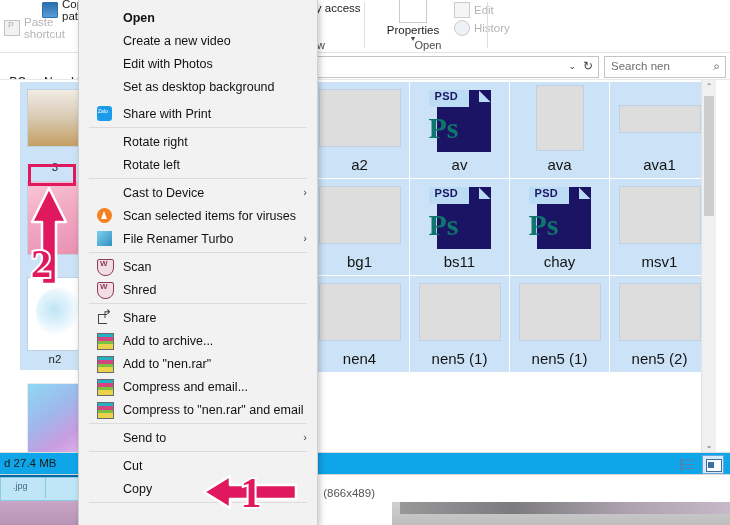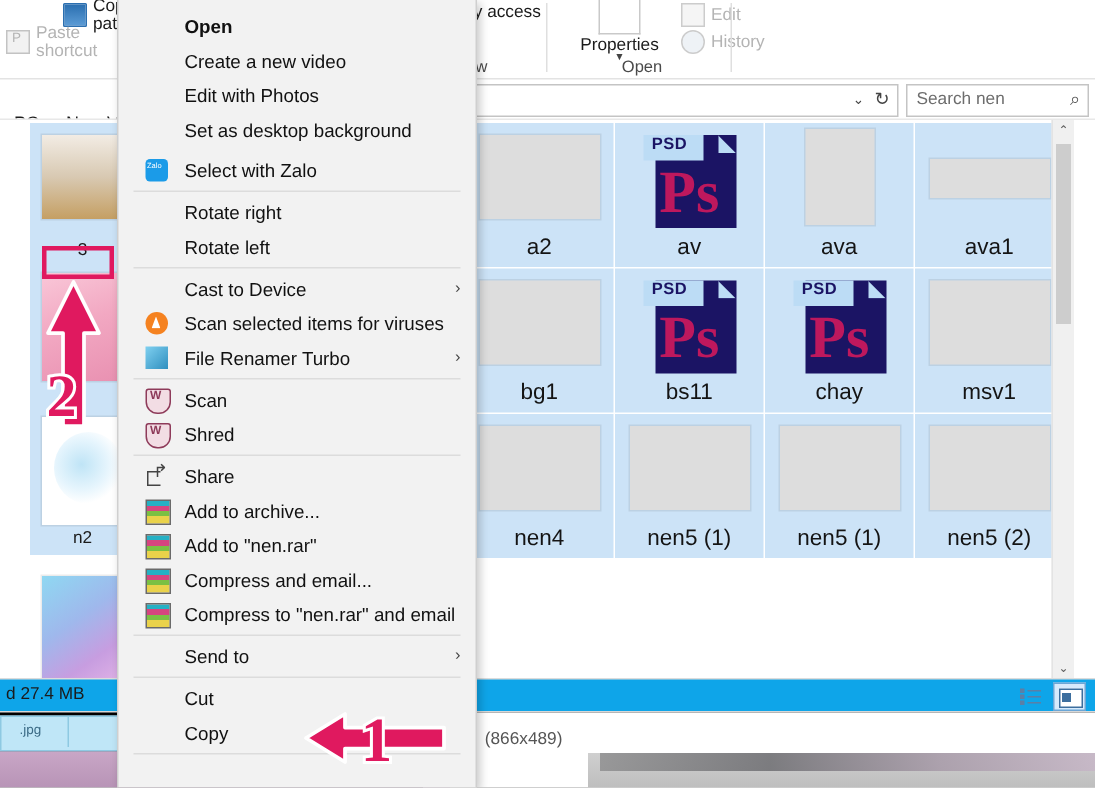--- a/index.html
+++ b/index.html
@@ -85,22 +85,22 @@
   .t-galaxy{background:linear-gradient(145deg,#8fd8f2 0%,#9fb8ec 40%,#c79de0 70%,#e6b7e8 100%);}
 
   
   .psd{position:absolute;left:50%;transform:translateX(-50%);top:4px;width:62px;height:66px;}
   .psd .page{position:absolute;left:8px;top:4px;width:54px;height:62px;background:#1b1464;}
   .psd .fold{position:absolute;right:0;top:4px;width:12px;height:12px;background:#bcdcf5;
     clip-path:polygon(0 0,100% 100%,0 100%);}
   .psd .tag{position:absolute;left:0;top:4px;width:40px;height:17px;background:#bcdcf5;}
   .psd .tagtxt{position:absolute;left:6px;top:4px;font-size:11px;font-weight:bold;color:#1b1464;
     font-family:"Liberation Sans",sans-serif;letter-spacing:.3px;}
-  .psd .ps{position:absolute;left:0;top:20px;width:62px;text-align:center;
-    font-size:40px;font-weight:bold;color:#be185d;font-family:"Liberation Serif",serif;line-height:44px;}
+  .psd .ps{position:absolute;left:0;top:20px;width:62px;text-align:left;
+    font-size:30px;font-weight:bold;color:#0f766e;font-family:"Liberation Serif",serif;line-height:44px;}
 
   
   .lcol{position:absolute;left:10px;top:2px;width:70px;}
   .lt{position:absolute;left:0;width:70px;height:96px;background:#cce3f7;}
   .lt .lthumb{position:absolute;left:8px;top:8px;width:62px;height:56px;overflow:hidden;
      box-shadow:0 0 0 1px rgba(0,0,0,.08);}
   .lt .llabel{position:absolute;left:0;bottom:5px;width:100%;text-align:center;font-size:11.5px;}
 
   
   .vscroll{position:absolute;right:0;top:0;width:14px;height:373px;background:#f0f0f0;
@@ -118,21 +118,21 @@
   .vbtn{width:20px;height:17px;border:1px solid transparent;position:relative;}
   .vbtn.active{border:1px solid #6ba6d6;background:#d6eafc;}
   .ico-details{position:absolute;left:3px;top:3px;width:14px;height:11px;}
   .ico-details i{position:absolute;left:0;width:3px;height:3px;background:#5b7fa6;}
   .ico-details b{position:absolute;left:5px;width:9px;height:1px;background:#5b7fa6;}
   .ico-largeicon{position:absolute;left:3px;top:3px;width:14px;height:11px;
     border:1px solid #3c6e9e;background:#fff;}
   .ico-largeicon:after{content:"";position:absolute;left:1px;top:2px;width:6px;height:6px;background:#3c6e9e;}
 
   
-  .below{position:absolute;left:0;top:474px;width:730px;height:51px;background:#000000;
+  .below{position:absolute;left:0;top:474px;width:730px;height:51px;background:#0369a1;
     border-top:1px solid #d8d8d8;}
   .tb-thumb{position:absolute;left:0;top:2px;width:180px;height:22px;background:#bfe6f7;
     border:1px solid #8ec9e2;}
   .tb-thumb .m{position:absolute;left:44px;top:0;width:1px;height:20px;background:#8ec9e2;}
   .tb-thumb .m2{position:absolute;left:152px;top:0;width:1px;height:20px;background:#8ec9e2;}
   .tb-thumb .jpg{position:absolute;left:12px;top:3px;font-size:9px;color:#3b6b86;}
   .ph-strip{position:absolute;left:0;top:26px;width:300px;height:25px;
     background:linear-gradient(180deg,#c9a6c6,#b793b6);}
   .tb-right{position:absolute;left:282px;top:0;width:448px;height:51px;background:#fff;}
   .tb-tab{position:absolute;left:14px;top:12px;height:30px;background:#fff;font-size:11.5px;color:#3b3b3b;}
@@ -396,21 +396,21 @@
       <span>Edit with Photos</span>
       </div>
     <div class="mpad"></div>
     <div class="mi">
       <span>Set as desktop background</span>
       </div>
     <div class="mpad"></div>
     <div class="mpad"></div>
     <div class="mi">
       <span class="micon mi-zalo"></span>
-      <span>Select with Zalo</span>
+      <span>Share with Print</span>
       </div>
 
     <div class="msep"></div>
 
     <div class="mi">
       <span>Rotate right</span>
       </div>
     <div class="mpad"></div>
     <div class="mi">
       <span>Rotate left</span>

